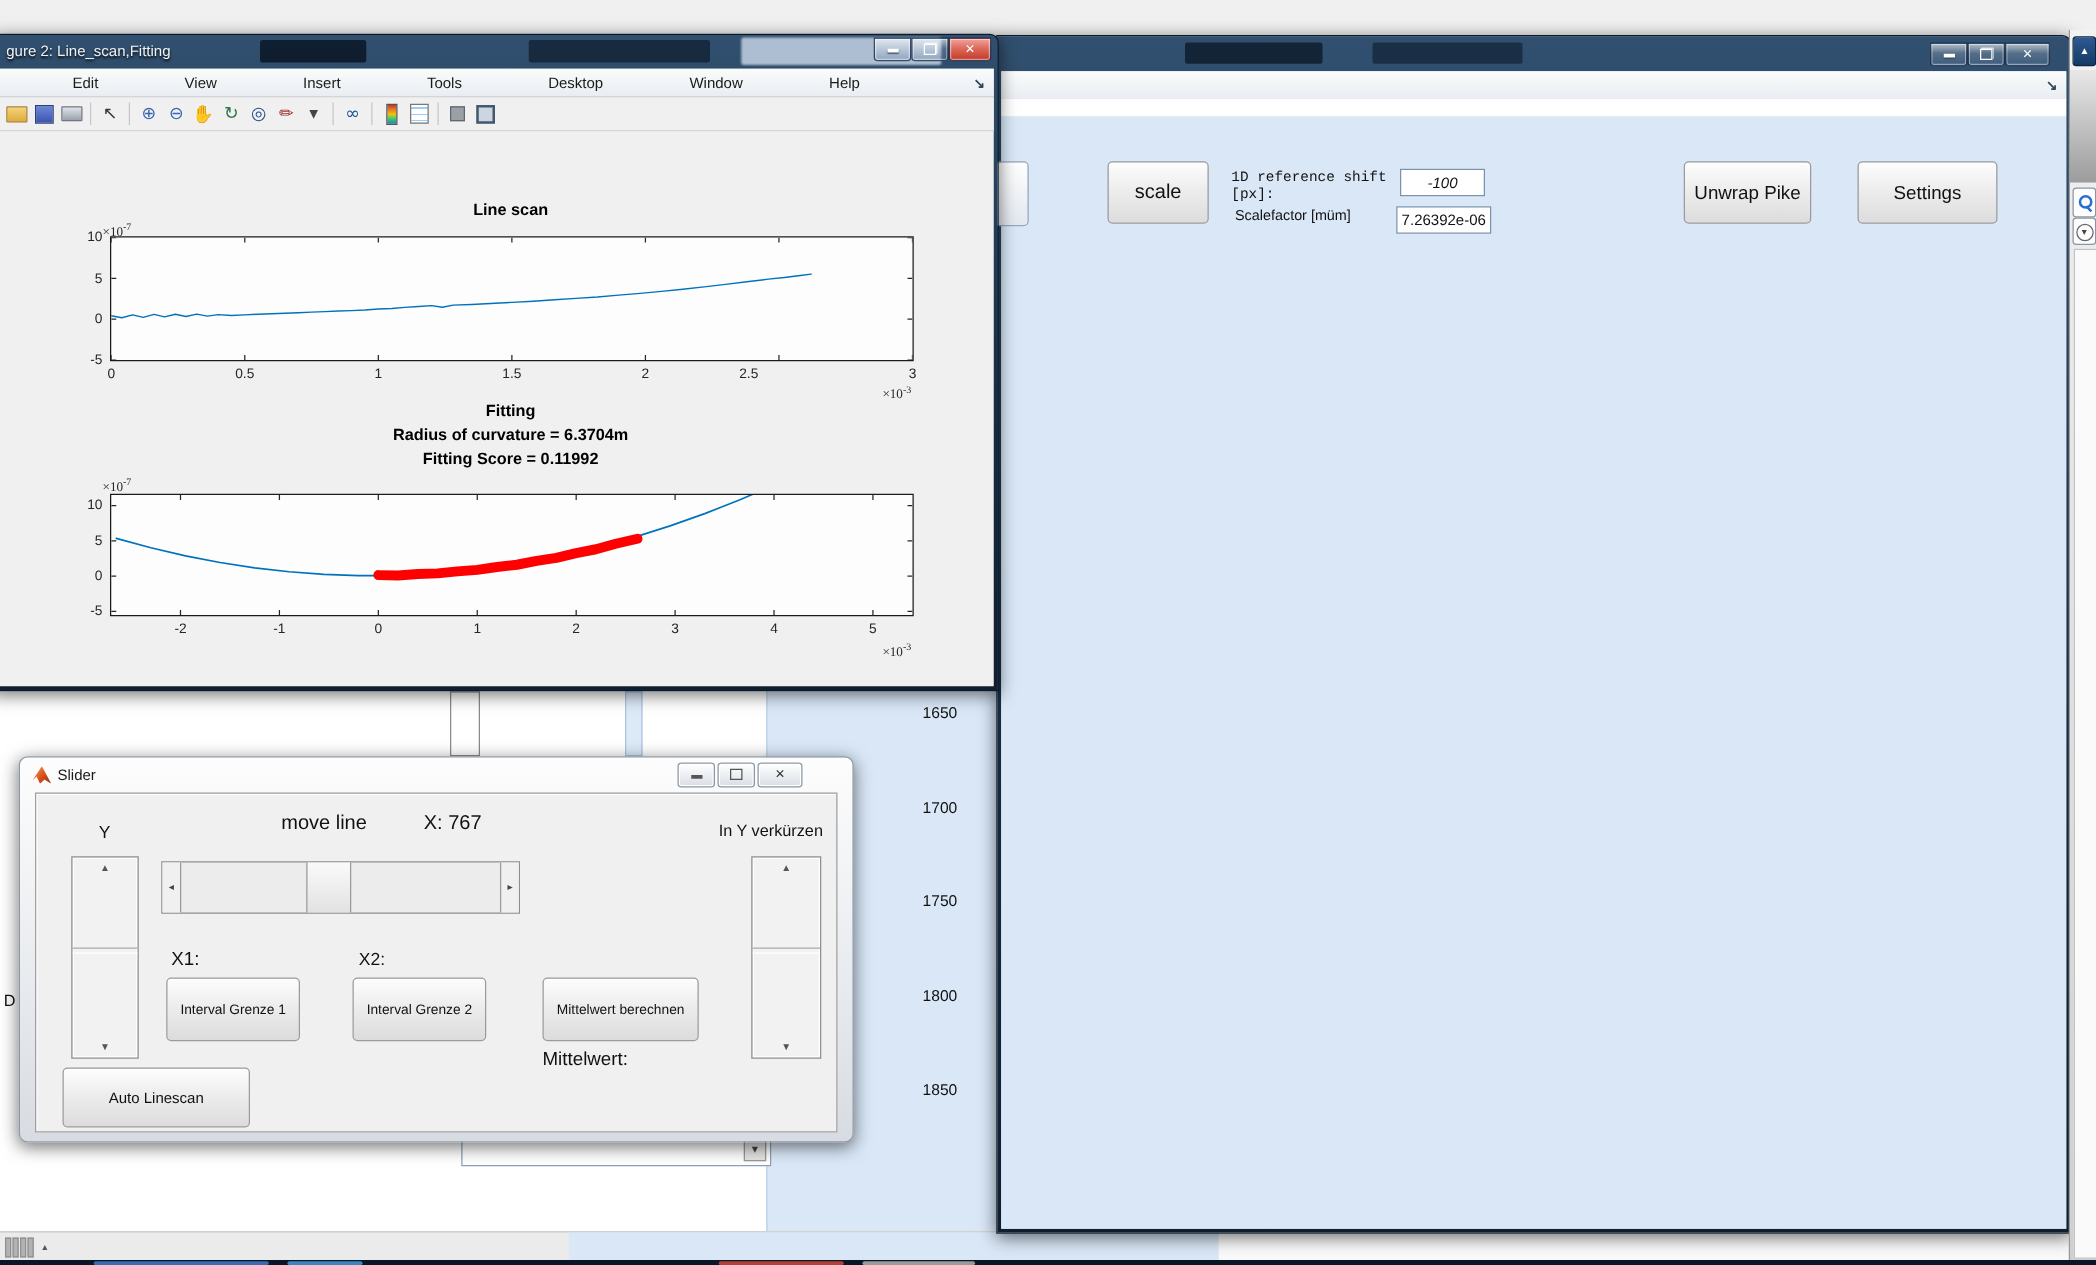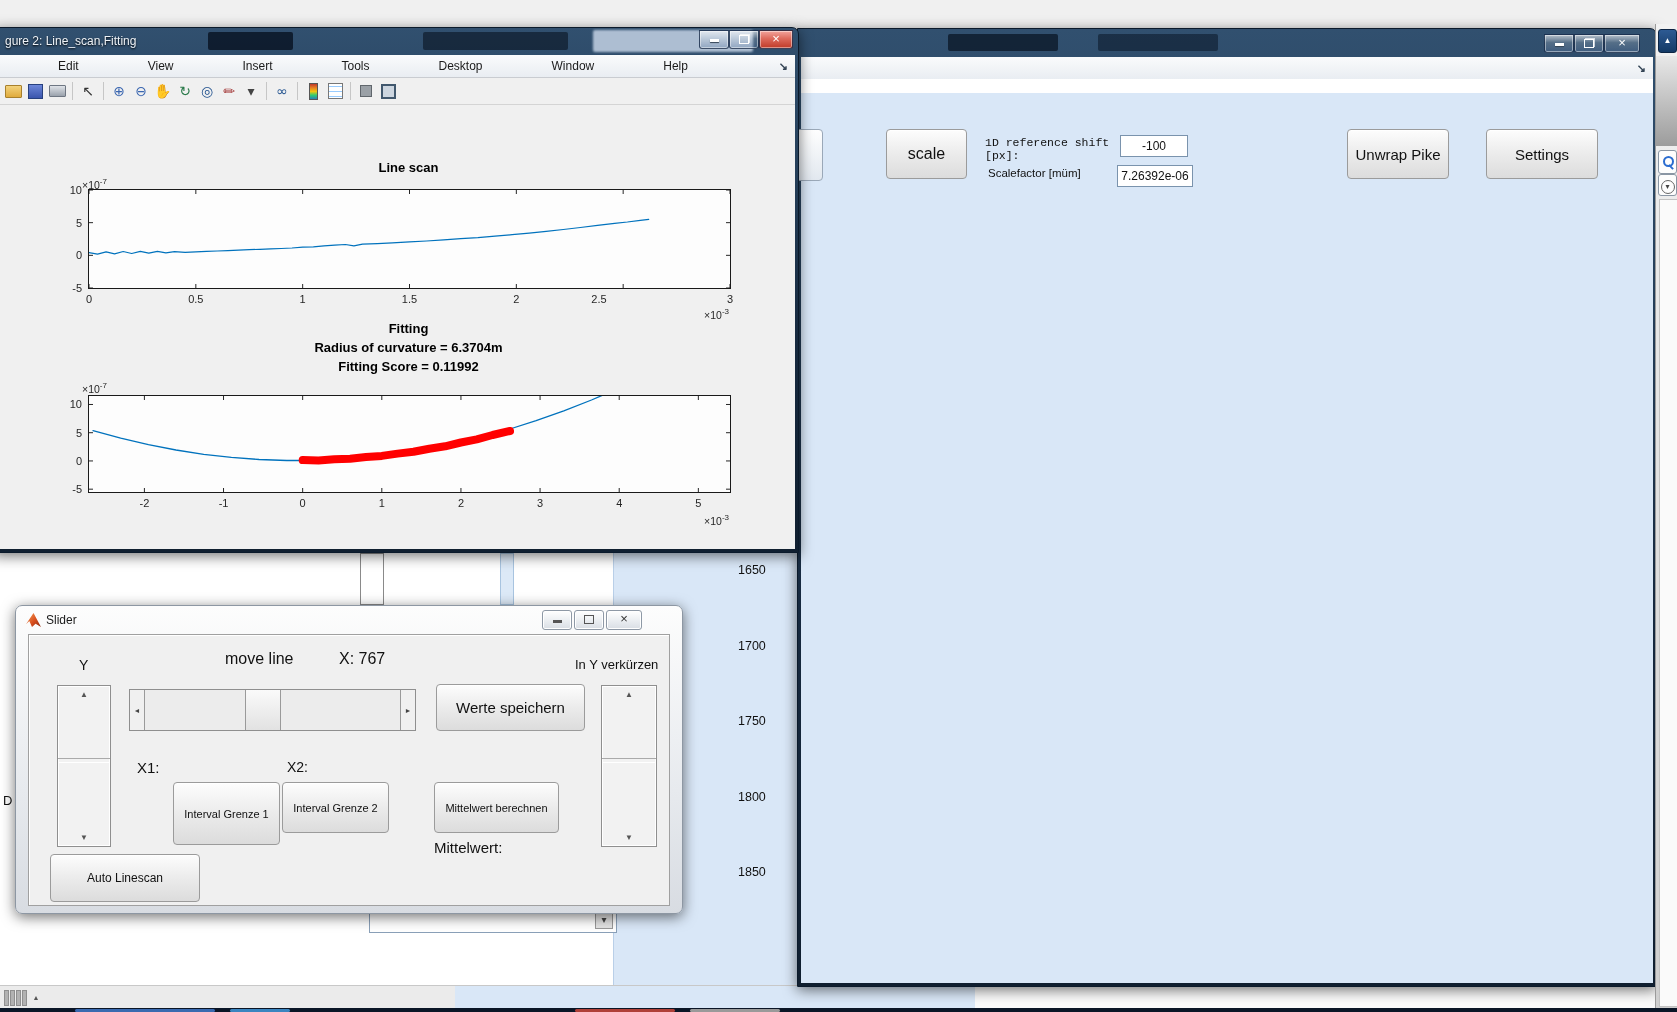--- a/index.html
+++ b/index.html
@@ -40,21 +40,21 @@
   .ic-colorbar{width:7px;height:15px;background:linear-gradient(#c0392b,#e67e22,#f1c40f,#2ecc71,#2980b9);border:1px solid #555;}
   .ic-legend{width:13px;height:14px;border:1px solid #777;background:repeating-linear-gradient(#fff 0 2px,#9cf 2px 3px,#fff 3px 5px);}
   .ic-sqgray{width:10px;height:10px;background:#9aa0a6;border:1px solid #60666c;}
   .ic-sqframe{width:11px;height:11px;border:2px solid #41586e;background:#cdd6e0;}
   
   .chart{position:absolute;background:#fdfdfd;border:1px solid #1a1a1a;overflow:visible;}
   .chart svg{position:absolute;left:0;top:0;overflow:hidden;}
   .xtick{position:absolute;top:calc(100% + 5px);transform:translateX(-50%);font-size:11px;color:#262626;white-space:nowrap;}
   .ytick{position:absolute;right:calc(100% + 7px);transform:translateY(-50%);font-size:11px;color:#262626;white-space:nowrap;}
   .plot-title{position:absolute;text-align:center;font-weight:bold;font-size:13px;color:#000;}
-  .exp-label{position:absolute;font-size:10.5px;color:#262626;}
+  .exp-label{position:absolute;font-size:10.5px;color:#262626;font-family:Liberation Serif, serif;}
   .exp-label sup{font-size:8px;}
   
   .btn{position:absolute;border:1px solid #9b9b9b;border-radius:4px;color:#111;text-align:center;
     background:linear-gradient(#fdfdfd,#ececec 48%,#dcdcdc);box-shadow:inset 0 1px 0 #fff;}
   .input{position:absolute;background:#fff;border:1px solid #7a93ad;text-align:center;font-size:12px;color:#111;}
   .vscroll{position:absolute;border:1px solid #8f8f8f;background:#f2f2f2;box-shadow:inset 0 0 0 1px #fff;}
   .vscroll .arr{position:absolute;left:0;right:0;text-align:center;font-size:8px;color:#555;}
   .vscroll .mid{position:absolute;left:0;right:0;top:45%;height:3px;border-top:1px solid #aaa;border-bottom:1px solid #fff;}
   .hslider{position:absolute;border:1px solid #8f8f8f;background:#ececec;}
   .hs-arr{position:absolute;top:0;bottom:0;width:14px;background:#f0f0f0;font-size:7px;color:#444;
@@ -135,21 +135,21 @@
     </div>
     <div class="win-body" style="left:3px;top:28px;width:852px;height:926px;">
       <div class="menubar" style="left:0;top:0;width:852px;height:22px;">
         <span class="dock-arrow">↘</span>
       </div>
       <div class="abs" style="left:0;top:22px;width:852px;height:14px;background:#fff;"></div>
       <div class="abs" style="left:0;top:36px;width:852px;height:890px;background:#d9e7f7;">
         <div class="abs" style="left:-40px;top:36px;width:60px;height:50px;background:linear-gradient(#fefefe,#e2e8ef);border:1px solid #9aa8b8;border-radius:4px;"></div>
         <button class="btn" style="left:85px;top:36px;width:81px;height:50px;font-size:16px;">scale</button>
         <div class="abs" style="left:184px;top:43px;width:135px;font-size:11.5px;font-family:Liberation Mono, monospace;">1D reference shift [px]:</div>
-        <div class="input" style="left:319px;top:42px;width:66px;height:20px;line-height:20px;">-100</div>
+        <div class="input" style="left:319px;top:42px;width:66px;height:20px;line-height:20px;font-style:italic;">-100</div>
         <div class="abs" style="left:187px;top:74px;width:135px;font-size:11.5px;">Scalefactor [müm]</div>
         <div class="input" style="left:316px;top:72px;width:74px;height:20px;line-height:20px;">7.26392e-06</div>
         <button class="btn" style="left:546px;top:36px;width:102px;height:50px;font-size:15px;">Unwrap Pike</button>
         <button class="btn" style="left:685px;top:36px;width:112px;height:50px;font-size:15px;">Settings</button>
       </div>
     </div>
   </div>
 
   <div class="win win-silver" style="left:797px;top:150px;width:853px;height:835px;border-radius:6px;">
     <div class="titlebar" style="height:30px;">
@@ -464,31 +464,30 @@
         <span class="mid"></span>
         <span class="arr" style="bottom:4px;">▼</span>
       </div>
 
       <div class="hslider" style="left:100px;top:54px;width:285px;height:40px;">
         <span class="hs-arr" style="left:0;border-right:1px solid #9a9a9a;">◄</span>
         <span class="hs-thumb" style="left:115px;"></span>
         <span class="hs-arr" style="right:0;border-left:1px solid #9a9a9a;">►</span>
       </div>
 
-      <button class="btn" style="left:407px;top:49px;width:149px;height:47px;font-size:15px;">Werte speichern</button>
 
       <div class="vscroll" style="left:572px;top:50px;width:54px;height:160px;">
         <span class="arr" style="top:4px;">▲</span>
         <span class="mid"></span>
         <span class="arr" style="bottom:4px;">▼</span>
       </div>
 
       <div class="abs" style="left:108px;top:124px;font-size:15px;">X1:</div>
       <div class="abs" style="left:258px;top:124px;font-size:14px;">X2:</div>
-      <button class="btn" style="left:104px;top:147px;width:107px;height:63px;font-size:11px;margin-left:40px;">Interval Grenze 1</button>
+      <button class="btn" style="left:104px;top:147px;width:107px;height:51px;font-size:11px;">Interval Grenze 1</button>
       <button class="btn" style="left:253px;top:147px;width:107px;height:51px;font-size:11px;">Interval Grenze 2</button>
       <button class="btn" style="left:405px;top:147px;width:125px;height:51px;font-size:11px;">Mittelwert berechnen</button>
       <div class="abs" style="left:405px;top:204px;font-size:15px;">Mittelwert:</div>
       <button class="btn" style="left:21px;top:219px;width:150px;height:48px;font-size:12px;">Auto Linescan</button>
     </div>
   </div>
 
   <div class="abs" style="left:1655px;top:24px;width:22px;height:984px;background:linear-gradient(#f2f2f2,#cfcfcf);border-left:1px solid #9a9a9a;z-index:50;">
     <span class="abs" style="left:2px;top:5px;width:17px;height:22px;background:linear-gradient(#2d5a93,#143a66);border:1px solid #0c2544;
                  border-radius:3px;color:#fff;font-size:8px;text-align:center;line-height:22px;">▲</span>

